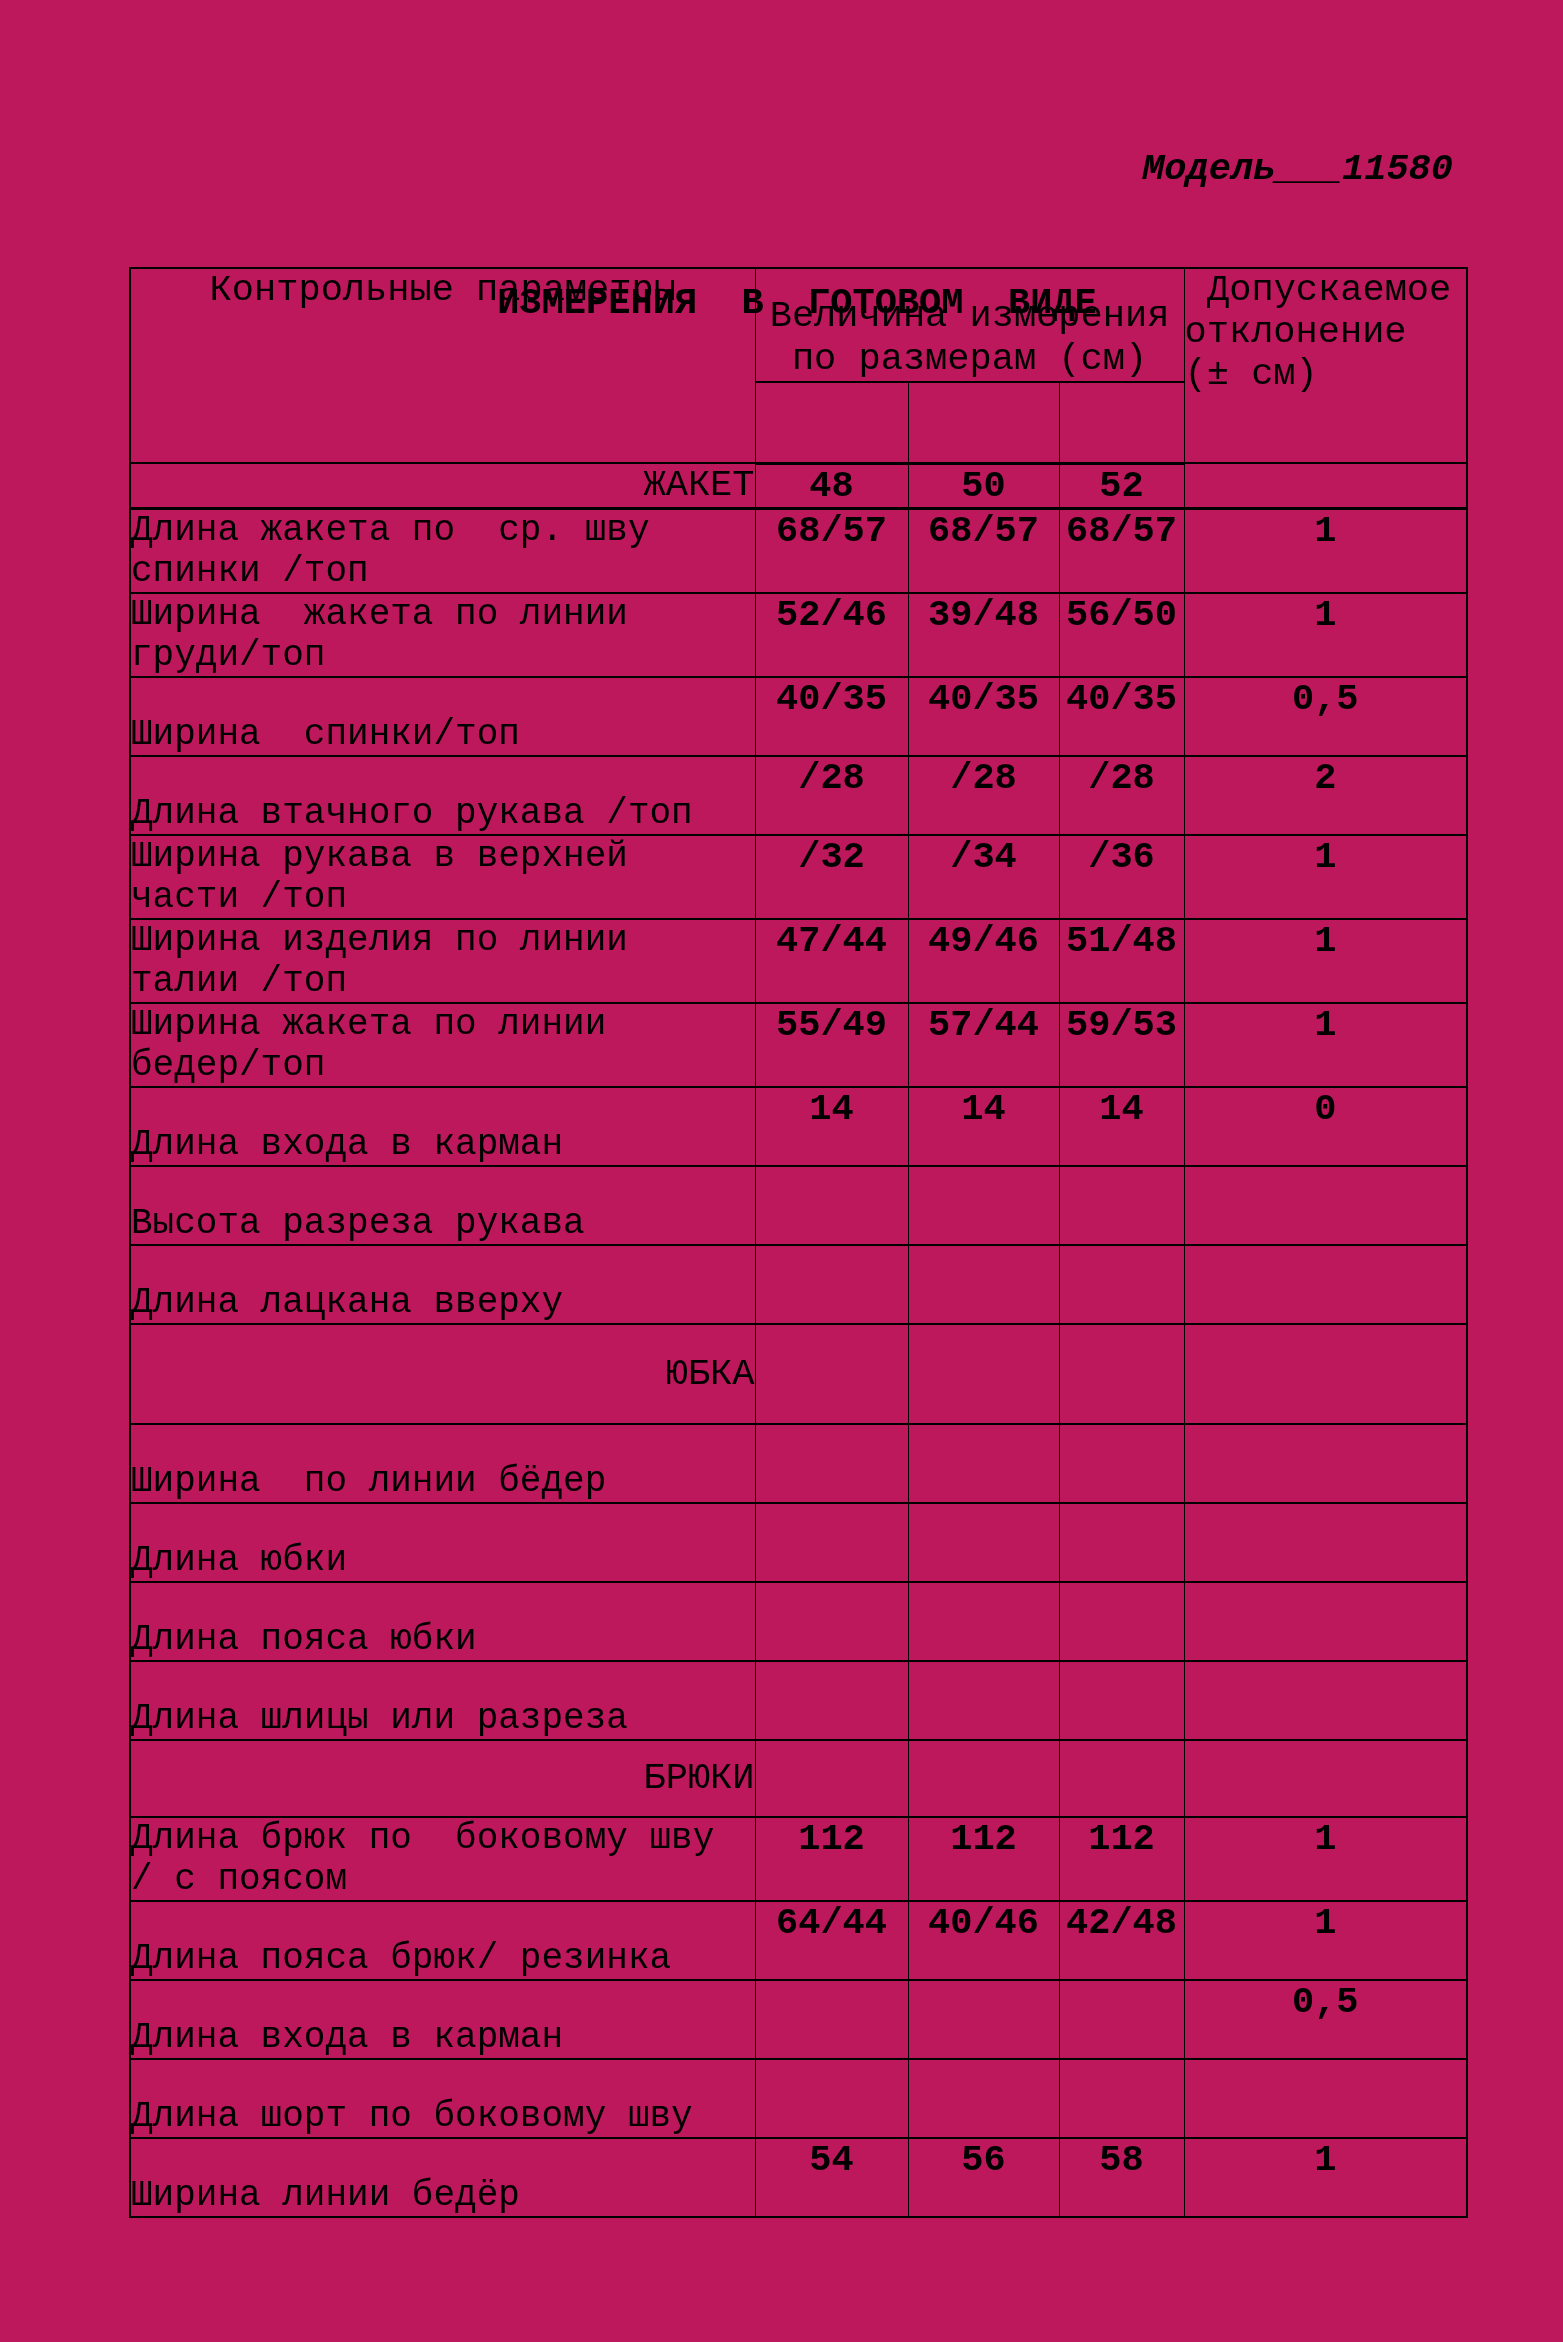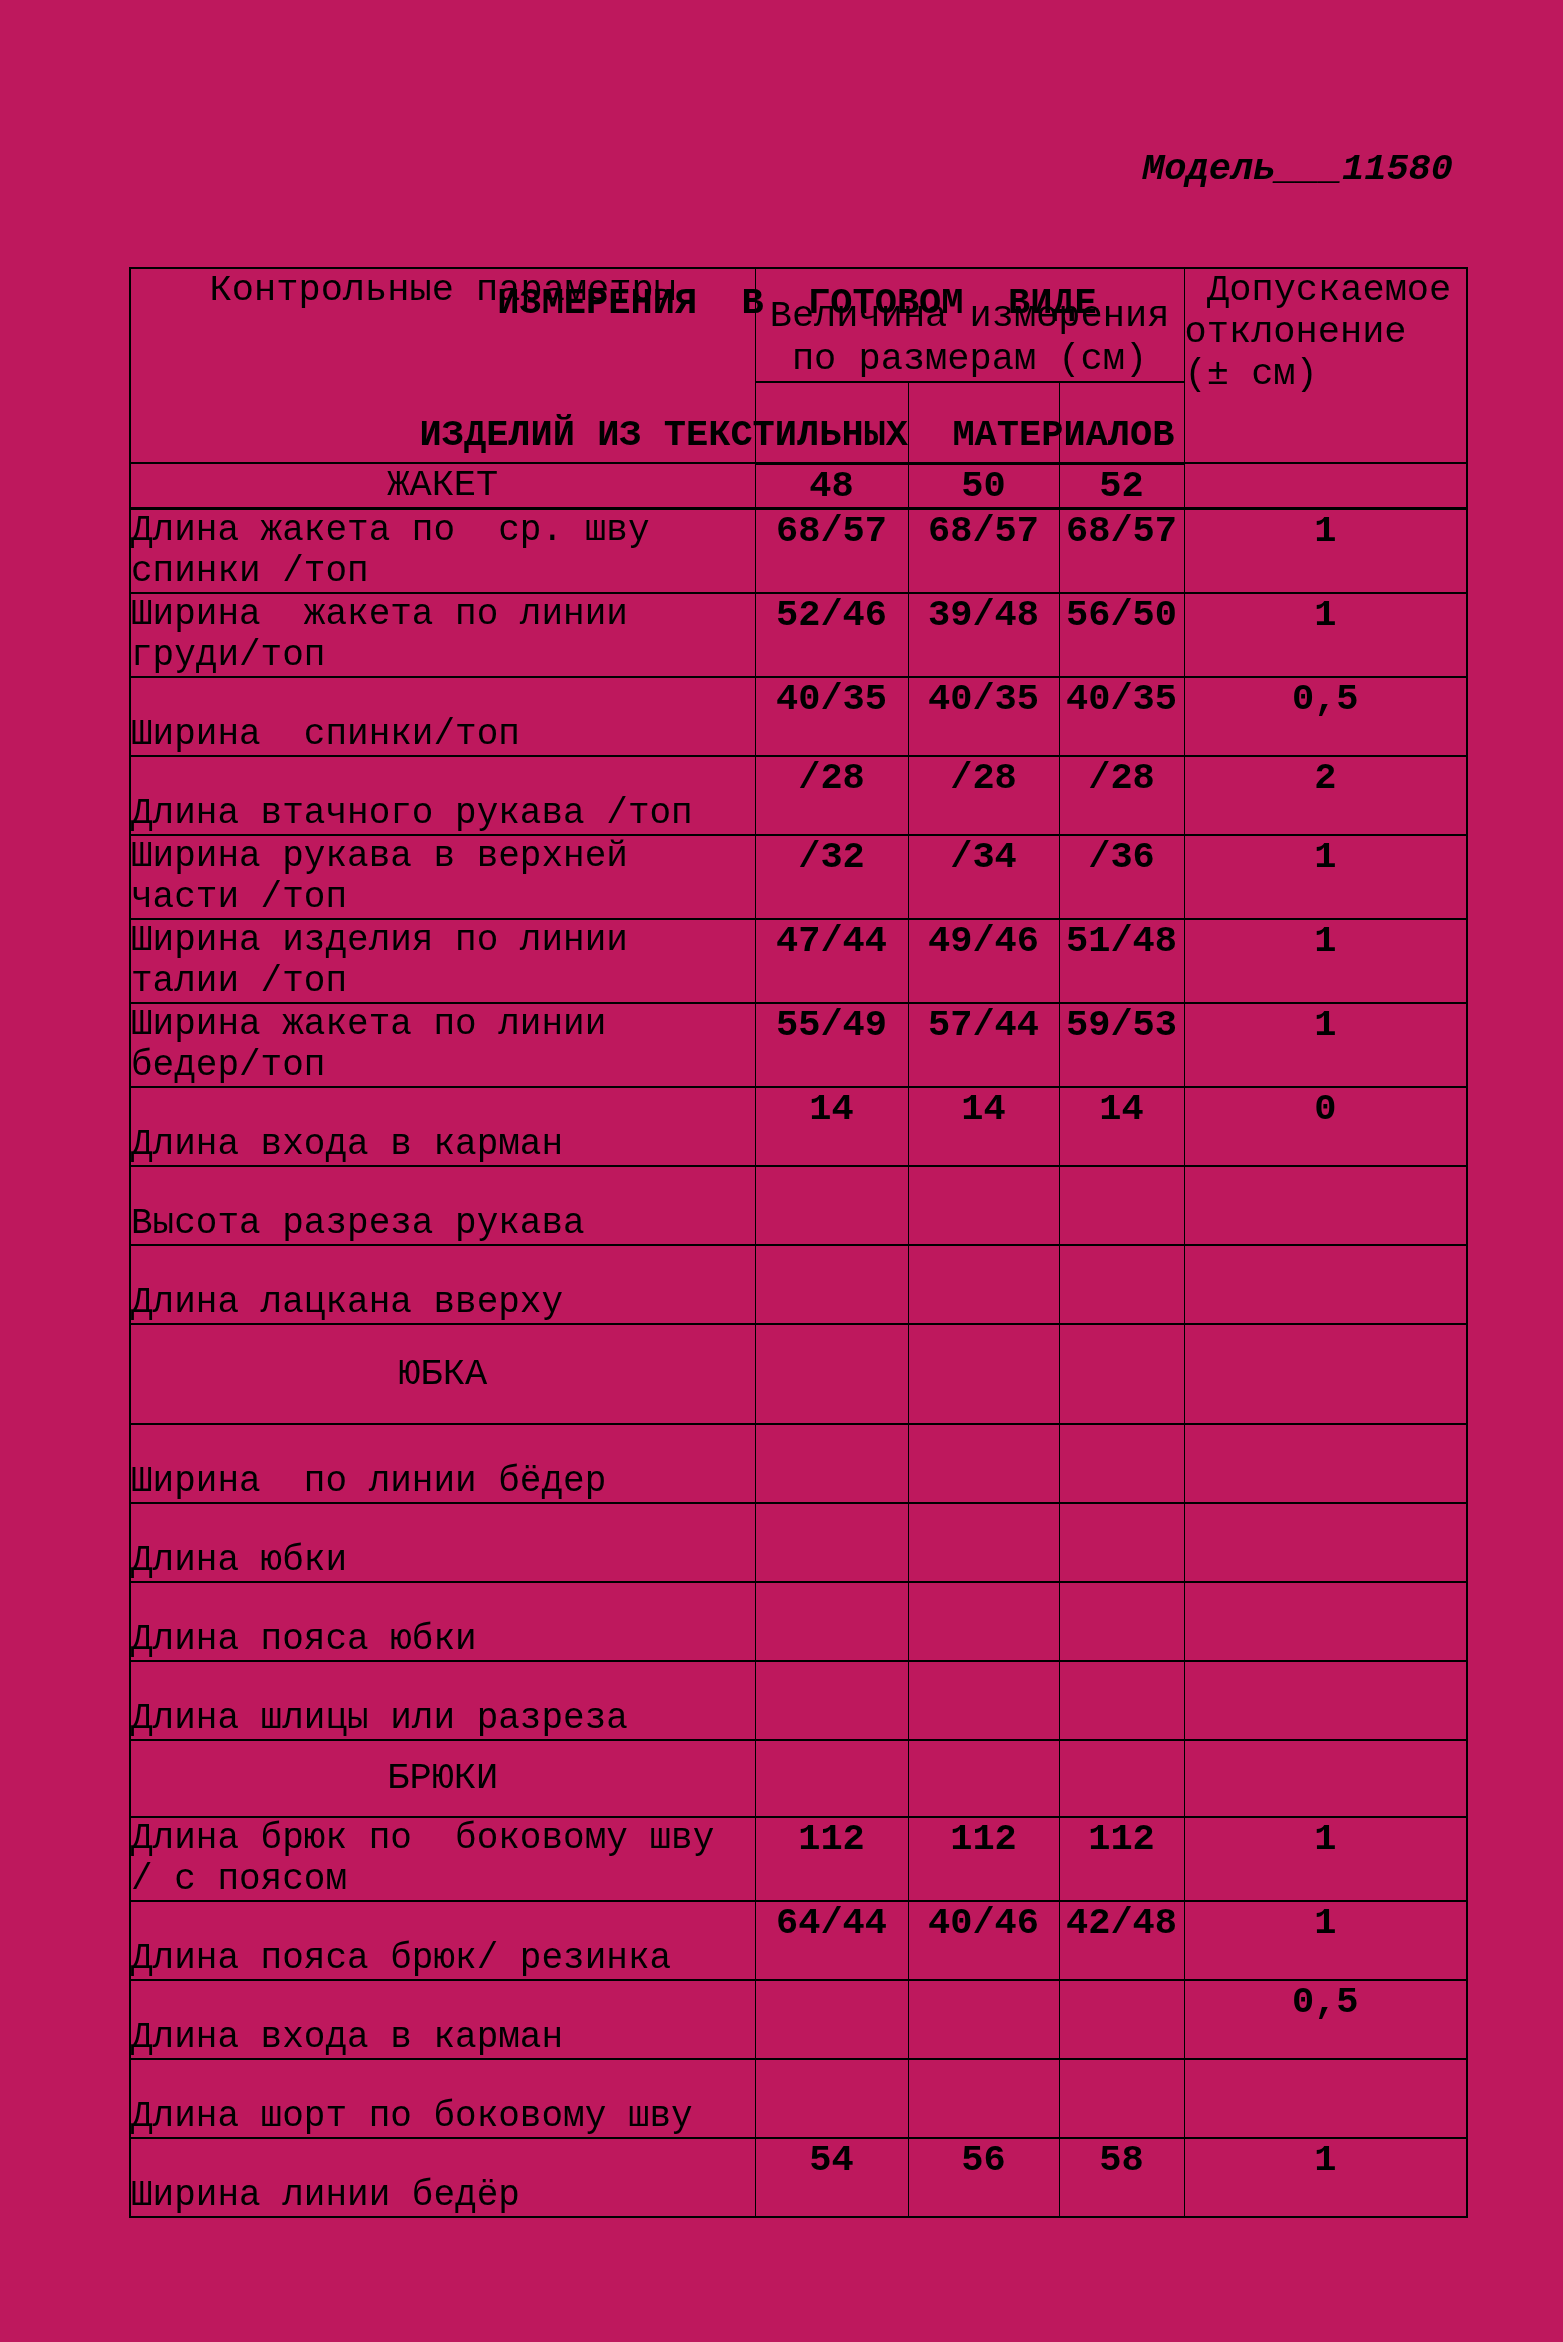--- a/index.html
+++ b/index.html
@@ -86,21 +86,21 @@
     vertical-align: bottom;
     text-align: left;
     padding: 0 3.7px 8.4px 15px;
     font-size: 36px;
     white-space: pre-wrap;
     margin-left: 11px;
   }
   
   td.section {
     vertical-align: middle;
-    text-align: center;
+    text-align: right;
     padding-left: 192px;
     font-size: 37px;
     white-space: pre;
   }
   
   td.val {
     vertical-align: top;
     text-align: center;
     padding-top: 11.2px;
     font-size: 37px;
@@ -110,21 +110,20 @@
 </style>
 </head>
 <body>
 
 <div class="page">
 
   <div class="model-line">Модель___11580</div>
 
   <div class="doc-title">
     <div>ИЗМЕРЕНИЯ  В  ГОТОВОМ  ВИДЕ</div>
-    <div>ИЗДЕЛИЙ ИЗ ТЕКСТИЛЬНЫХ  МАТЕРИАЛОВ</div>
   </div>
 
   <table class="meas">
     <colgroup>
       <col style="width:625px">
       <col style="width:153px">
       <col style="width:151px">
       <col style="width:125px">
       <col style="width:283px">
     </colgroup>

